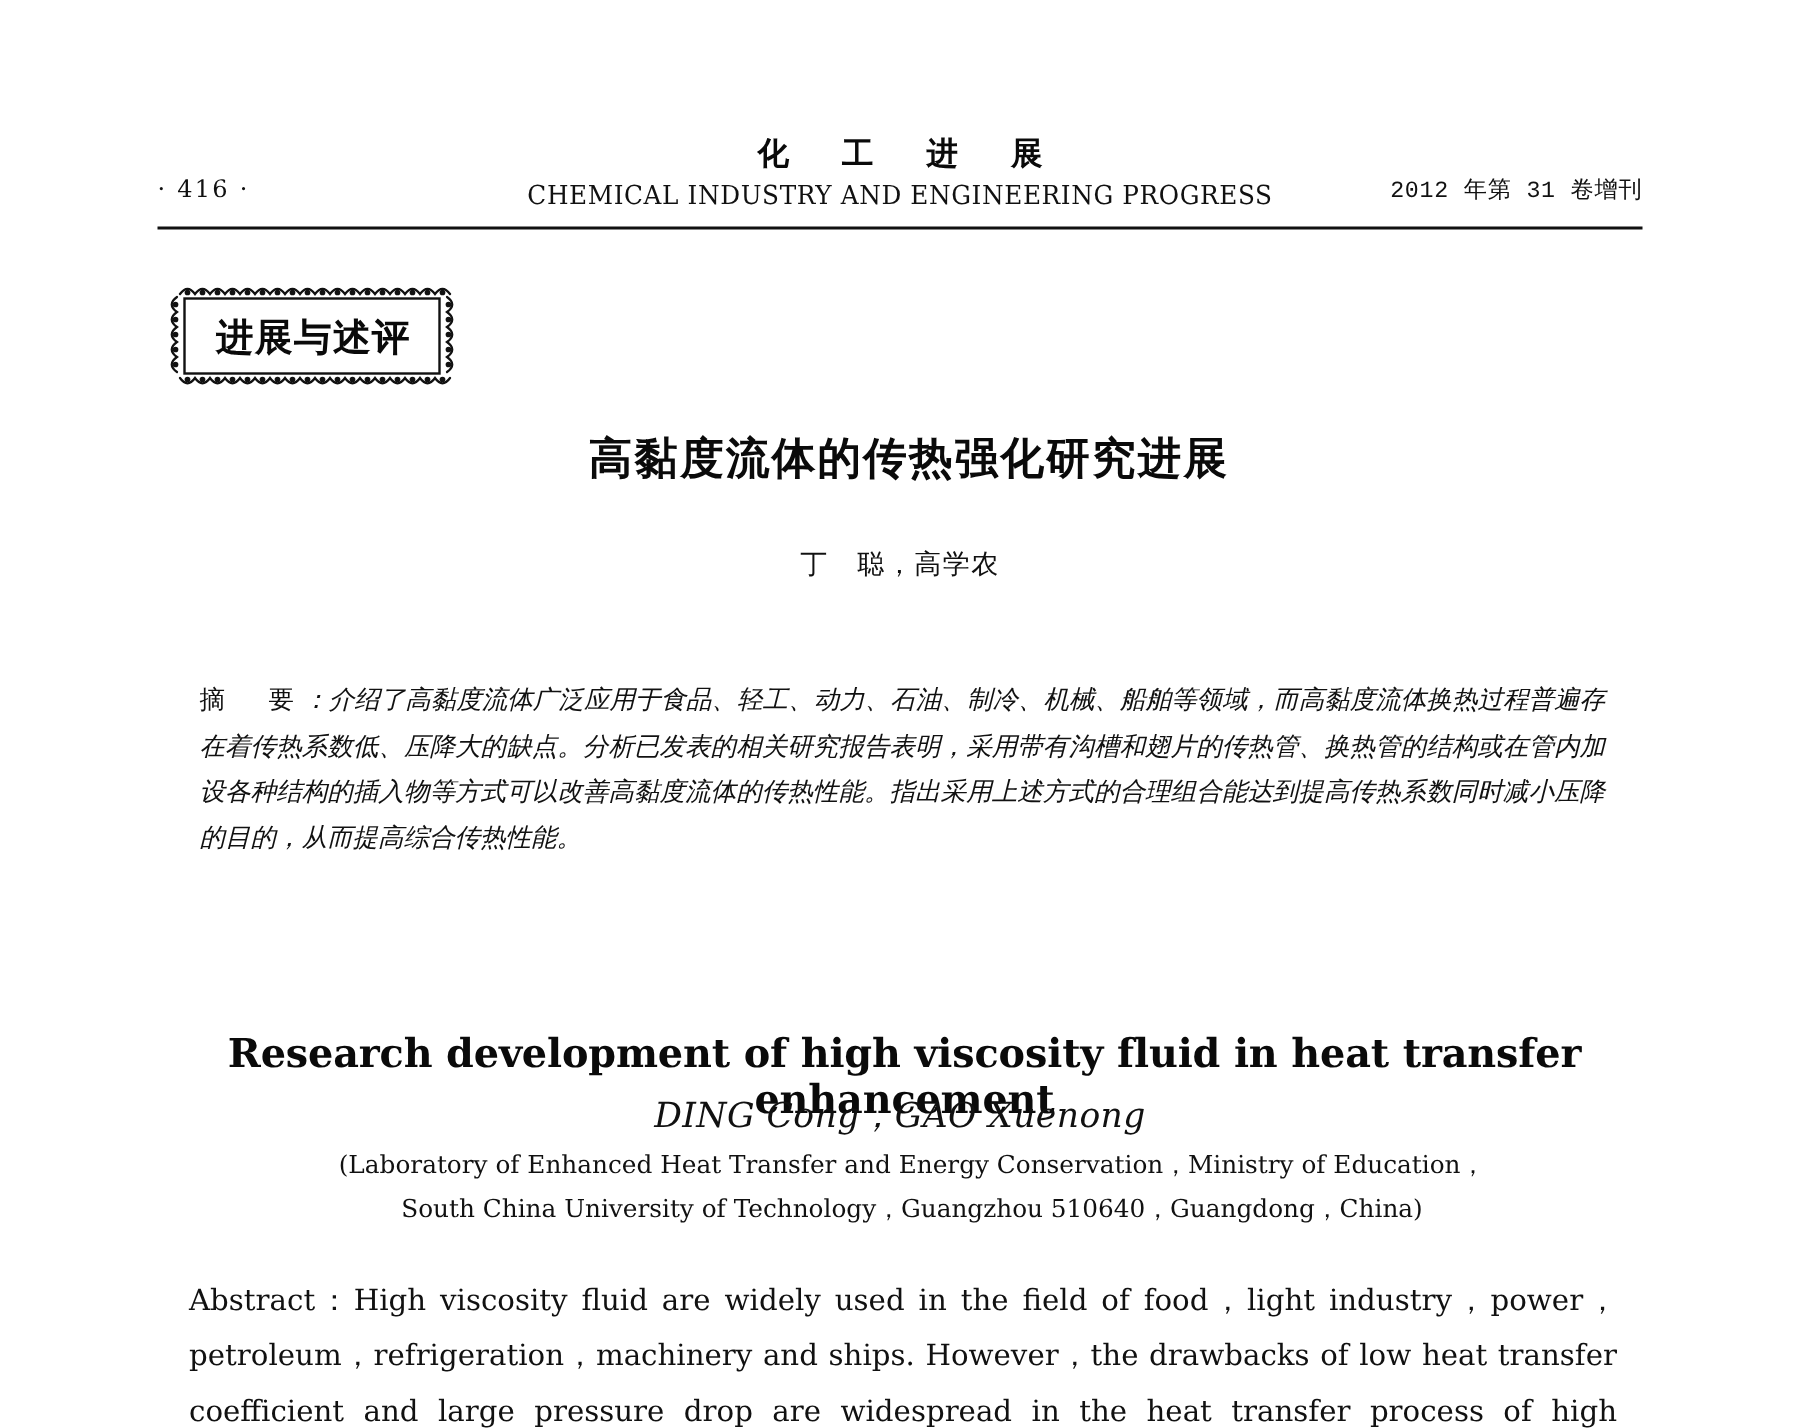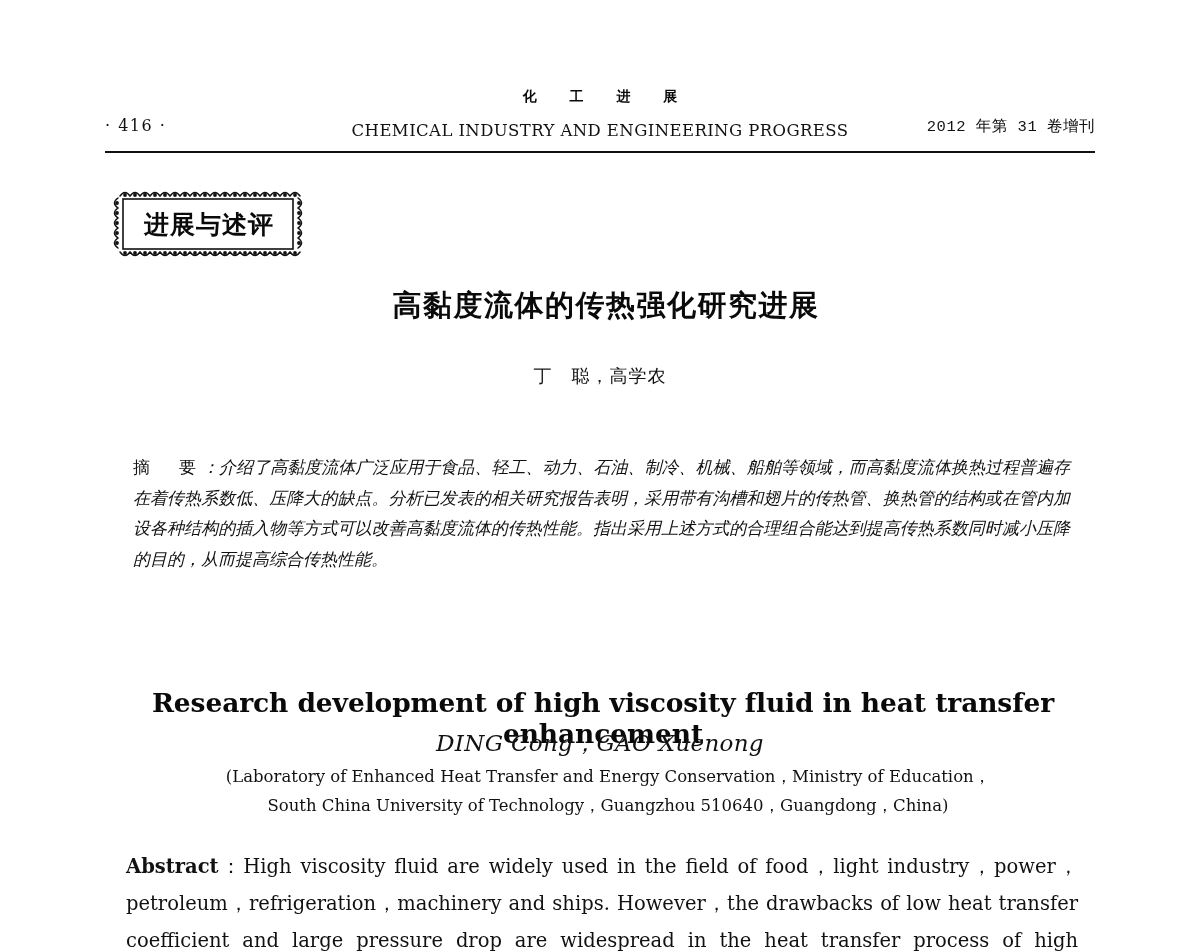--- a/index.html
+++ b/index.html
@@ -40,21 +40,21 @@
     color: #111;
     white-space: nowrap;
   }
   .journal-cn {
     position: absolute;
     left: 0;
     right: 0;
     top: 0px;
     text-align: center;
     font-family: "DejaVu Sans", "Liberation Sans", sans-serif;
-    font-size: 14px;
+    font-size: 21px;
     font-weight: 600;
     letter-spacing: 14px;
     text-indent: 14px;
     color: #0a0a0a;
   }
   .journal-en {
     position: absolute;
     left: 0;
     right: 0;
     top: 32px;
@@ -228,21 +228,21 @@
     left: 126px;
     top: 848px;
     width: 952px;
     font-family: "DejaVu Serif", "Liberation Serif", serif;
     font-size: 19.5px;
     line-height: 37px;
     color: #111;
     text-align: justify;
   }
   .abstract-en .lead {
-    font-weight: 700;
+    font-weight: 400;
   }
   .abstract-en p {
     margin: 0;
   }
 </style>
 </head>
 <body>
 
 <div class="page">
 

